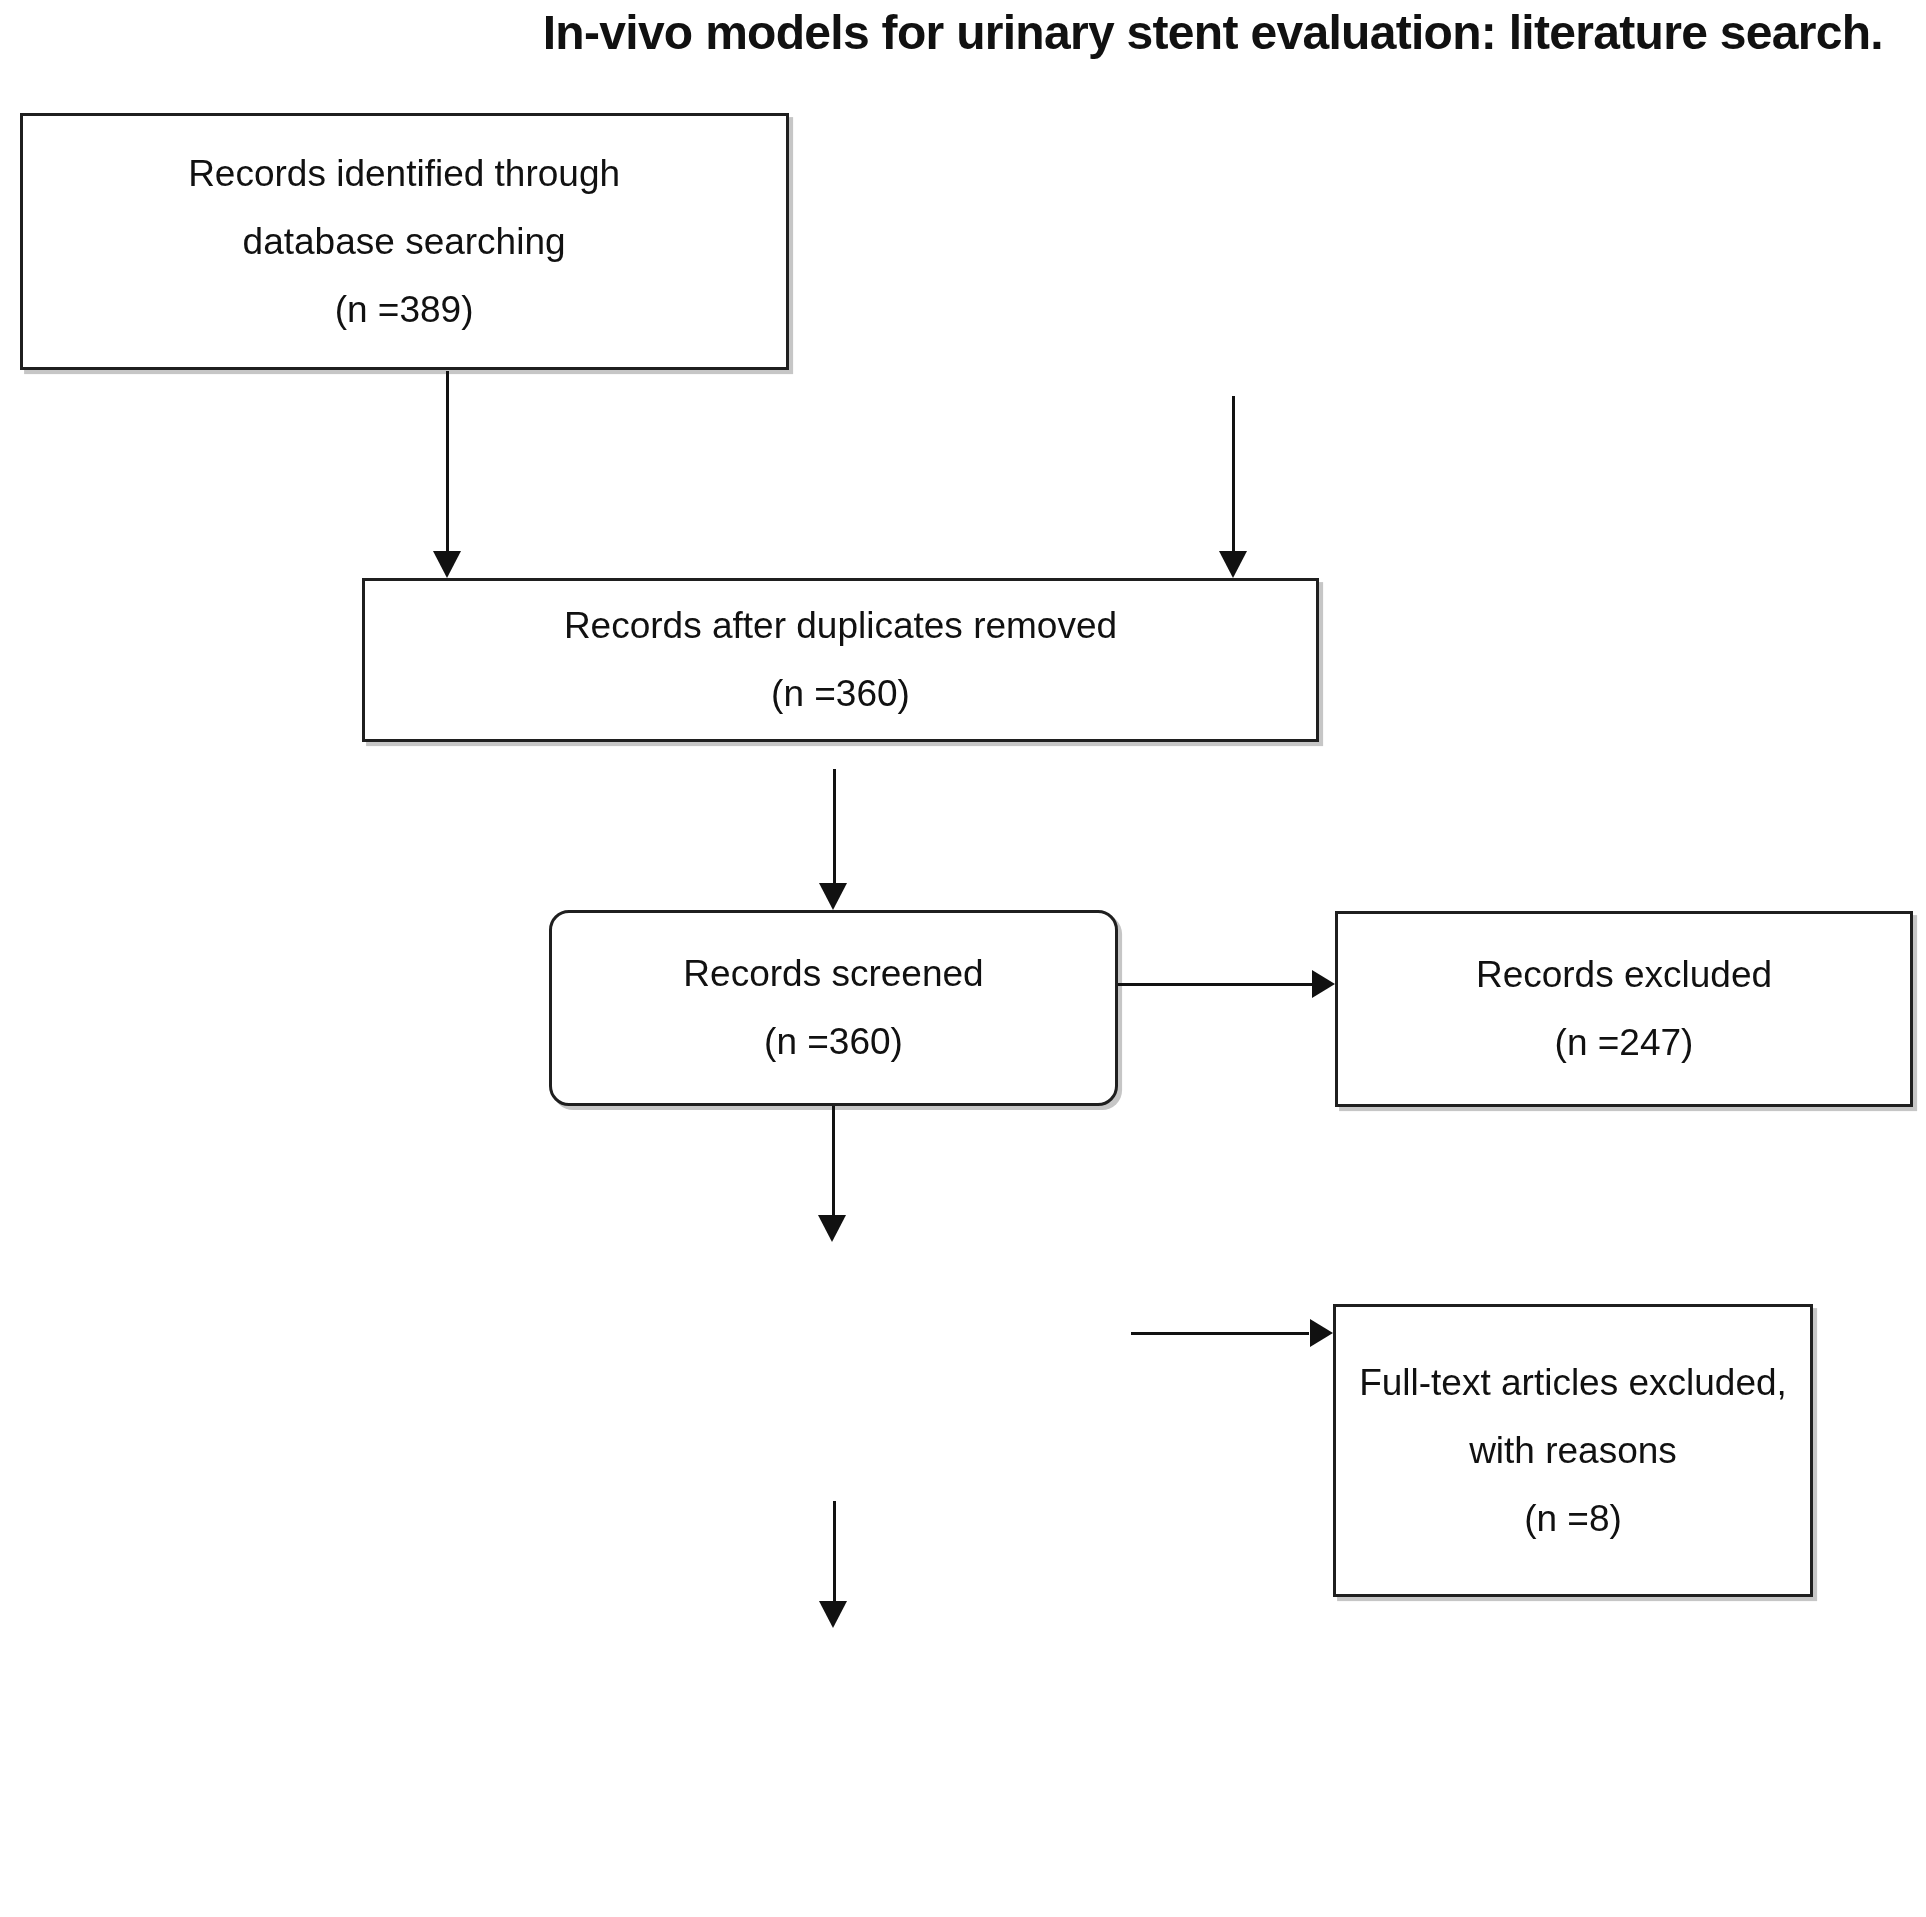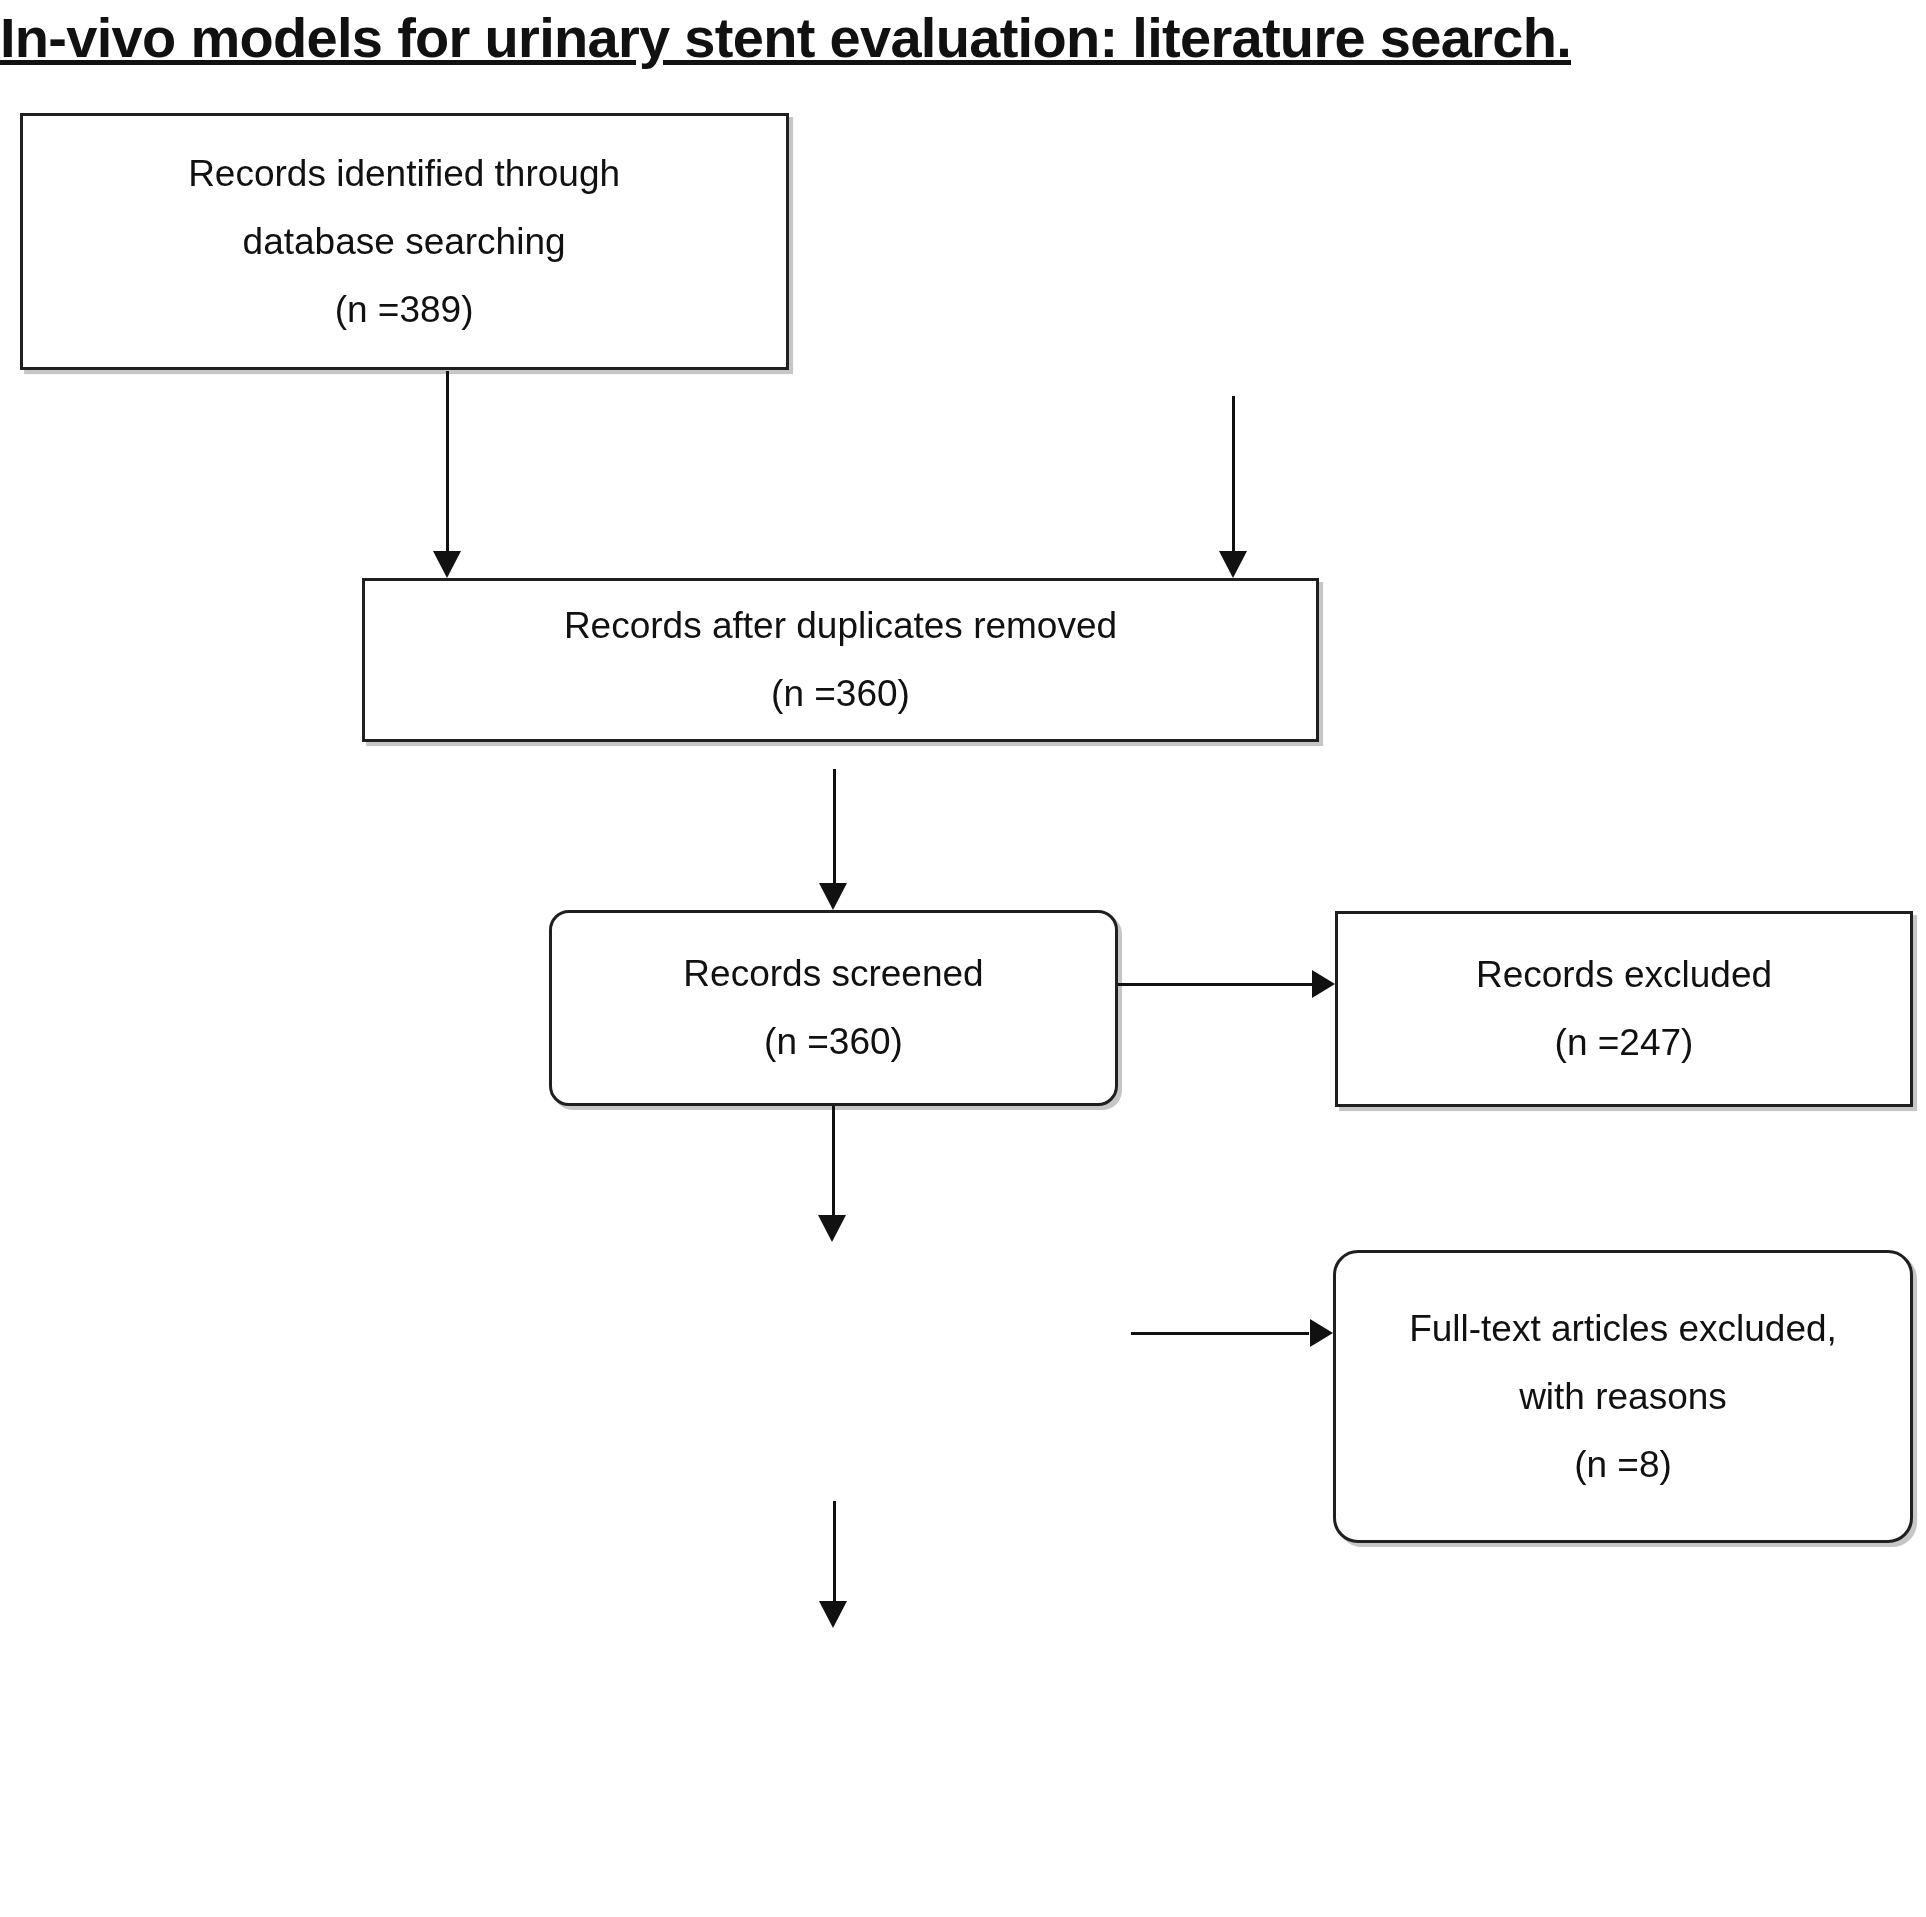--- a/index.html
+++ b/index.html
@@ -19,26 +19,25 @@
     height: 1917px;
     background: var(--background);
     overflow: hidden;
   }
 
   .diagram-title {
     position: absolute;
     left: 0;
     top: 5.4px;
     width: 1883px;
-    text-align: left;
-    font-size: 56px;
+    text-align: right;
+    font-size: 48px;
     font-weight: bold;
     color: var(--text);
     letter-spacing: -0.7px;
-    text-decoration: underline;
   }
 
   .box {
     position: absolute;
     background: var(--background);
     border: 3.4px solid var(--box-border);
     box-shadow: 4.1px 4.1px 0 var(--shadow);
     display: flex;
     align-items: center;
     justify-content: center;
@@ -51,21 +50,21 @@
     color: var(--text);
   }
 
   
   #box-identified        { left: 19.6px;   top: 113px;  width: 769px; height: 257px; }
   #box-additional        { left: 891px; top: 112px;  width: 769px; height: 283px; }
   #box-deduplicated      { left: 362px;  top: 578px;  width: 957px; height: 164px; }
   #box-screened          { left: 549px;  top: 910px; width: 569px;  height: 196px; border-radius: 20px; }
   #box-excluded          { left: 1335px; top: 911px; width: 578px;  height: 196px; }
   #box-fulltext          { left: 542px;  top: 1242px; width: 589px;  height: 259px; }
-  #box-fulltext-excluded { left: 1333px; top: 1250px; width: 580px;  height: 293px; border-radius: 25px; }
+  #box-fulltext-excluded { left: 1333px; top: 1304px; width: 480px;  height: 293px; }
   #box-included          { left: 540px;  top: 1628px; width: 589px;  height: 286px; }
 
   .vline, .hline { position: absolute; background: var(--arrow); }
   .vline { width: 2.7px; }
   .hline { height: 2.7px; }
 
   .arrowhead-down {
     position: absolute; width: 0; height: 0;
     border-left: 14.2px solid transparent;
     border-right: 14.2px solid transparent;

